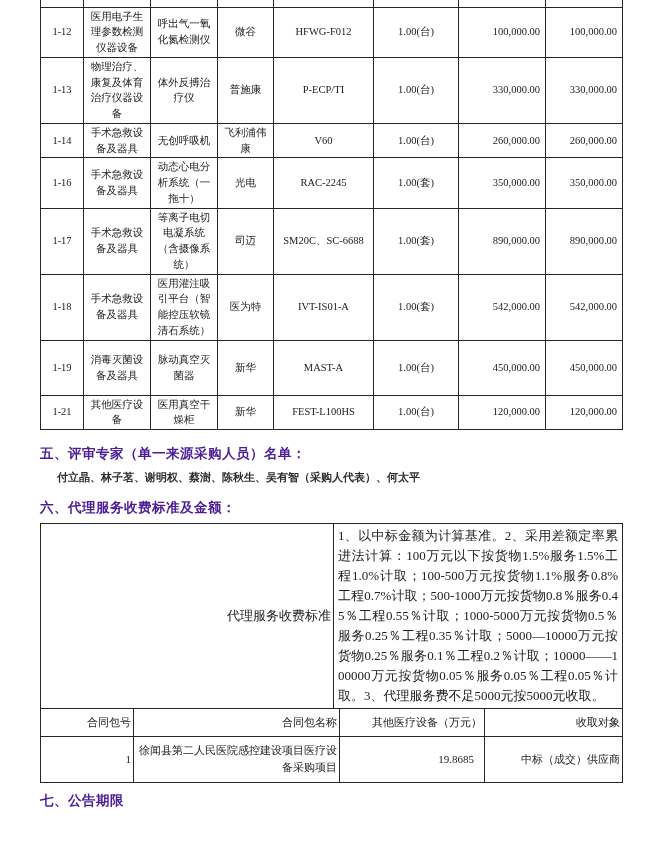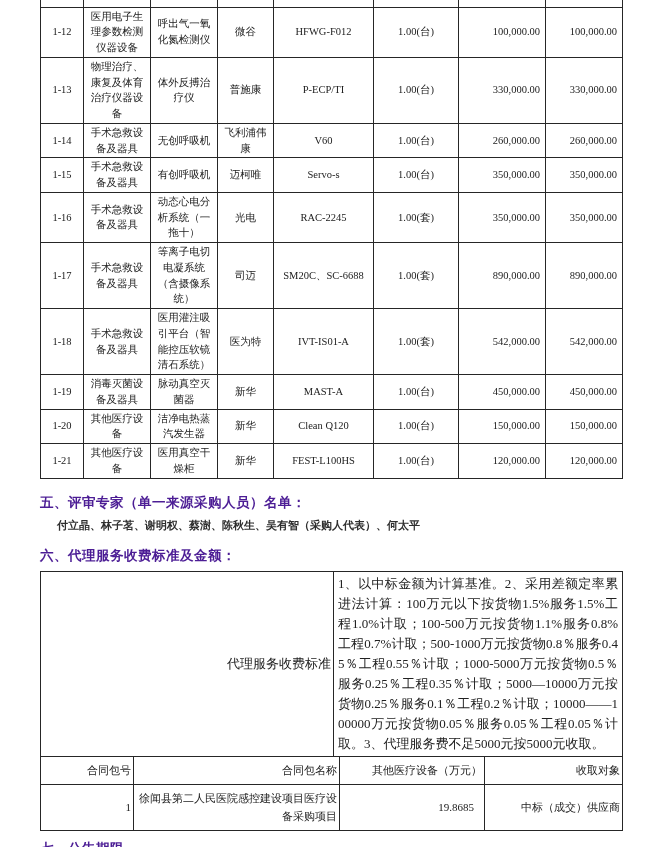--- a/index.html
+++ b/index.html
@@ -118,30 +118,20 @@
     <td>1-14</td>
     <td>手术急救设备及器具</td>
     <td>无创呼吸机</td>
     <td>飞利浦伟康</td>
     <td>V60</td>
     <td>1.00(台)</td>
     <td class="num">260,000.00</td>
     <td class="num">260,000.00</td>
   </tr>
 
-  <tr>
-    <td>1-15</td>
-    <td>手术急救设备及器具</td>
-    <td>有创呼吸机</td>
-    <td>迈柯唯</td>
-    <td>Servo-s</td>
-    <td>1.00(台)</td>
-    <td class="num">350,000.00</td>
-    <td class="num">350,000.00</td>
-  </tr>
 
   <tr>
     <td>1-16</td>
     <td>手术急救设备及器具</td>
     <td>动态心电分析系统（一拖十）</td>
     <td>光电</td>
     <td>RAC-2245</td>
     <td>1.00(套)</td>
     <td class="num">350,000.00</td>
     <td class="num">350,000.00</td>
@@ -173,30 +163,20 @@
     <td>1-19</td>
     <td>消毒灭菌设备及器具</td>
     <td>脉动真空灭菌器</td>
     <td>新华</td>
     <td>MAST-A</td>
     <td>1.00(台)</td>
     <td class="num">450,000.00</td>
     <td class="num">450,000.00</td>
   </tr>
 
-  <tr>
-    <td>1-20</td>
-    <td>其他医疗设备</td>
-    <td>洁净电热蒸汽发生器</td>
-    <td>新华</td>
-    <td>Clean Q120</td>
-    <td>1.00(台)</td>
-    <td class="num">150,000.00</td>
-    <td class="num">150,000.00</td>
-  </tr>
 
   <tr>
     <td>1-21</td>
     <td>其他医疗设备</td>
     <td>医用真空干燥柜</td>
     <td>新华</td>
     <td>FEST-L100HS</td>
     <td>1.00(台)</td>
     <td class="num">120,000.00</td>
     <td class="num">120,000.00</td>

